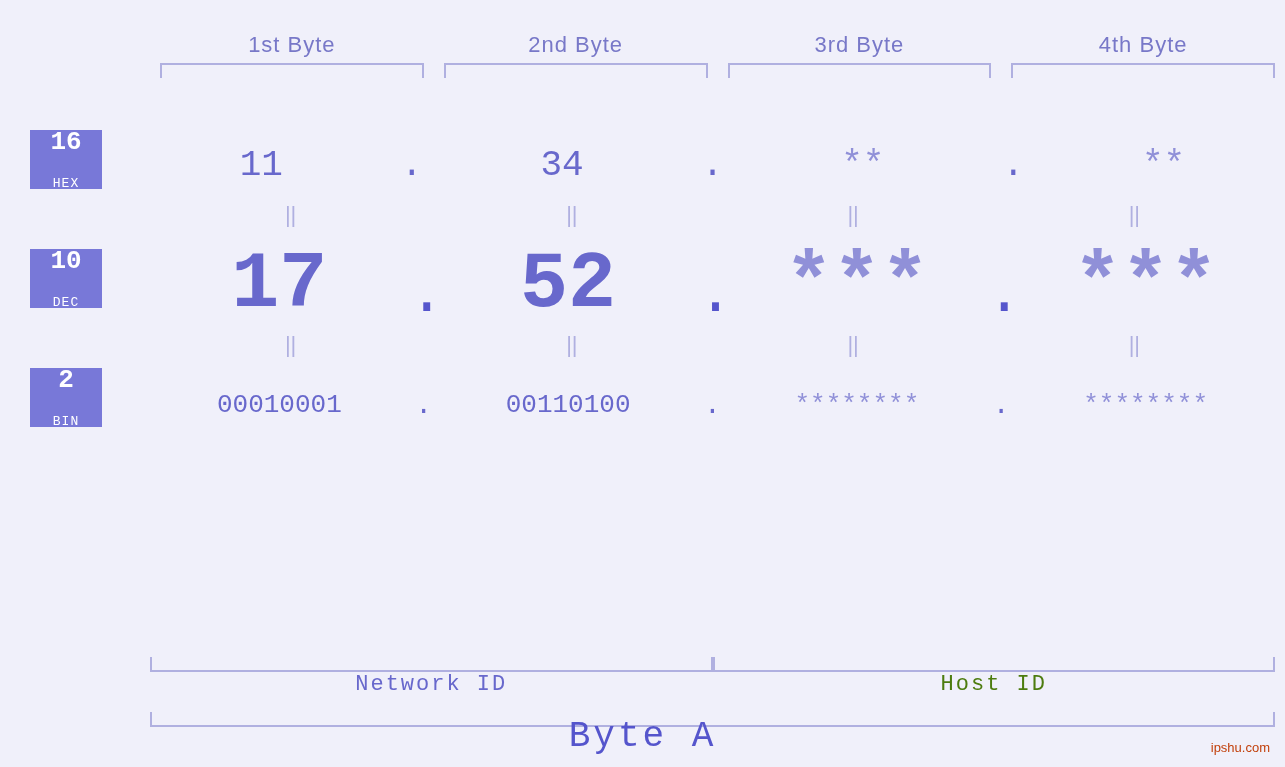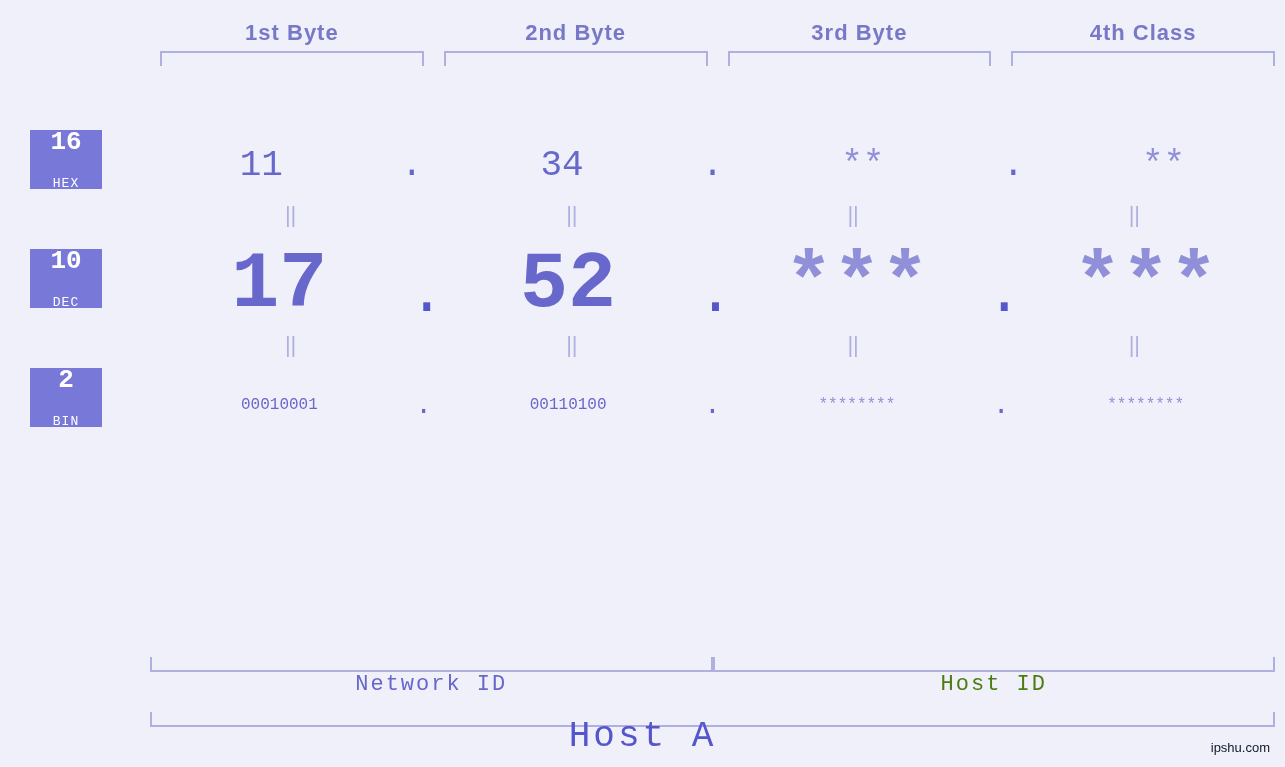--- a/index.html
+++ b/index.html
@@ -20,22 +20,21 @@
       display: flex;
       flex-direction: column;
       align-items: center;
     }
 
     
     .byte-headers {
       display: flex;
       width: 100%;
       padding-left: 150px;
-      margin-top: 20px;
-      font-weight: bold;
+      margin-top: 32px;
     }
 
     .byte-header {
       flex: 1;
       text-align: center;
       color: #7878c8;
       font-size: 22px;
       font-family: Arial, sans-serif;
       letter-spacing: 1px;
     }
@@ -151,21 +150,21 @@
       font-size: 36px;
     }
 
     .dec-value {
       font-size: 80px;
       font-weight: 700;
       line-height: 1;
     }
 
     .bin-value {
-      font-size: 16px;
+      font-size: 26px;
     }
 
     .masked {
       color: #9090d8;
     }
 
     
     .bottom-brackets {
       position: absolute;
       bottom: 95px;
@@ -235,21 +234,21 @@
       text-align: center;
       color: #5555cc;
       font-size: 36px;
       letter-spacing: 3px;
     }
 
     .watermark {
       position: absolute;
       bottom: 12px;
       right: 15px;
-      color: #0f172a;
+      color: #c2410c;
       font-size: 13px;
       font-family: Arial, sans-serif;
     }
 
     .row-with-dots {
       display: flex;
       align-items: center;
       width: 100%;
     }
 
@@ -266,21 +265,21 @@
   </style>
 </head>
 <body>
 
 <div class="main-container">
 
   <div class="byte-headers">
     <div class="byte-header">1st Byte</div>
     <div class="byte-header">2nd Byte</div>
     <div class="byte-header">3rd Byte</div>
-    <div class="byte-header">4th Class</div>
+    <div class="byte-header">4th Byte</div>
   </div>
 
   <div class="bracket-row">
     <div class="bracket"></div>
     <div class="bracket"></div>
     <div class="bracket"></div>
     <div class="bracket"></div>
   </div>
 
   <div class="badges-column">
@@ -381,17 +380,17 @@
     <div class="host-bracket"></div>
   </div>
 
   <div class="bottom-labels">
     <div class="network-label">Network ID</div>
     <div class="host-label">Host ID</div>
   </div>
 
   <div class="overall-bracket"></div>
 
-  <div class="class-label">Host A</div>
+  <div class="class-label">Byte A</div>
 
   <div class="watermark">ipshu.com</div>
 
 </div>
 
 </body></html>

